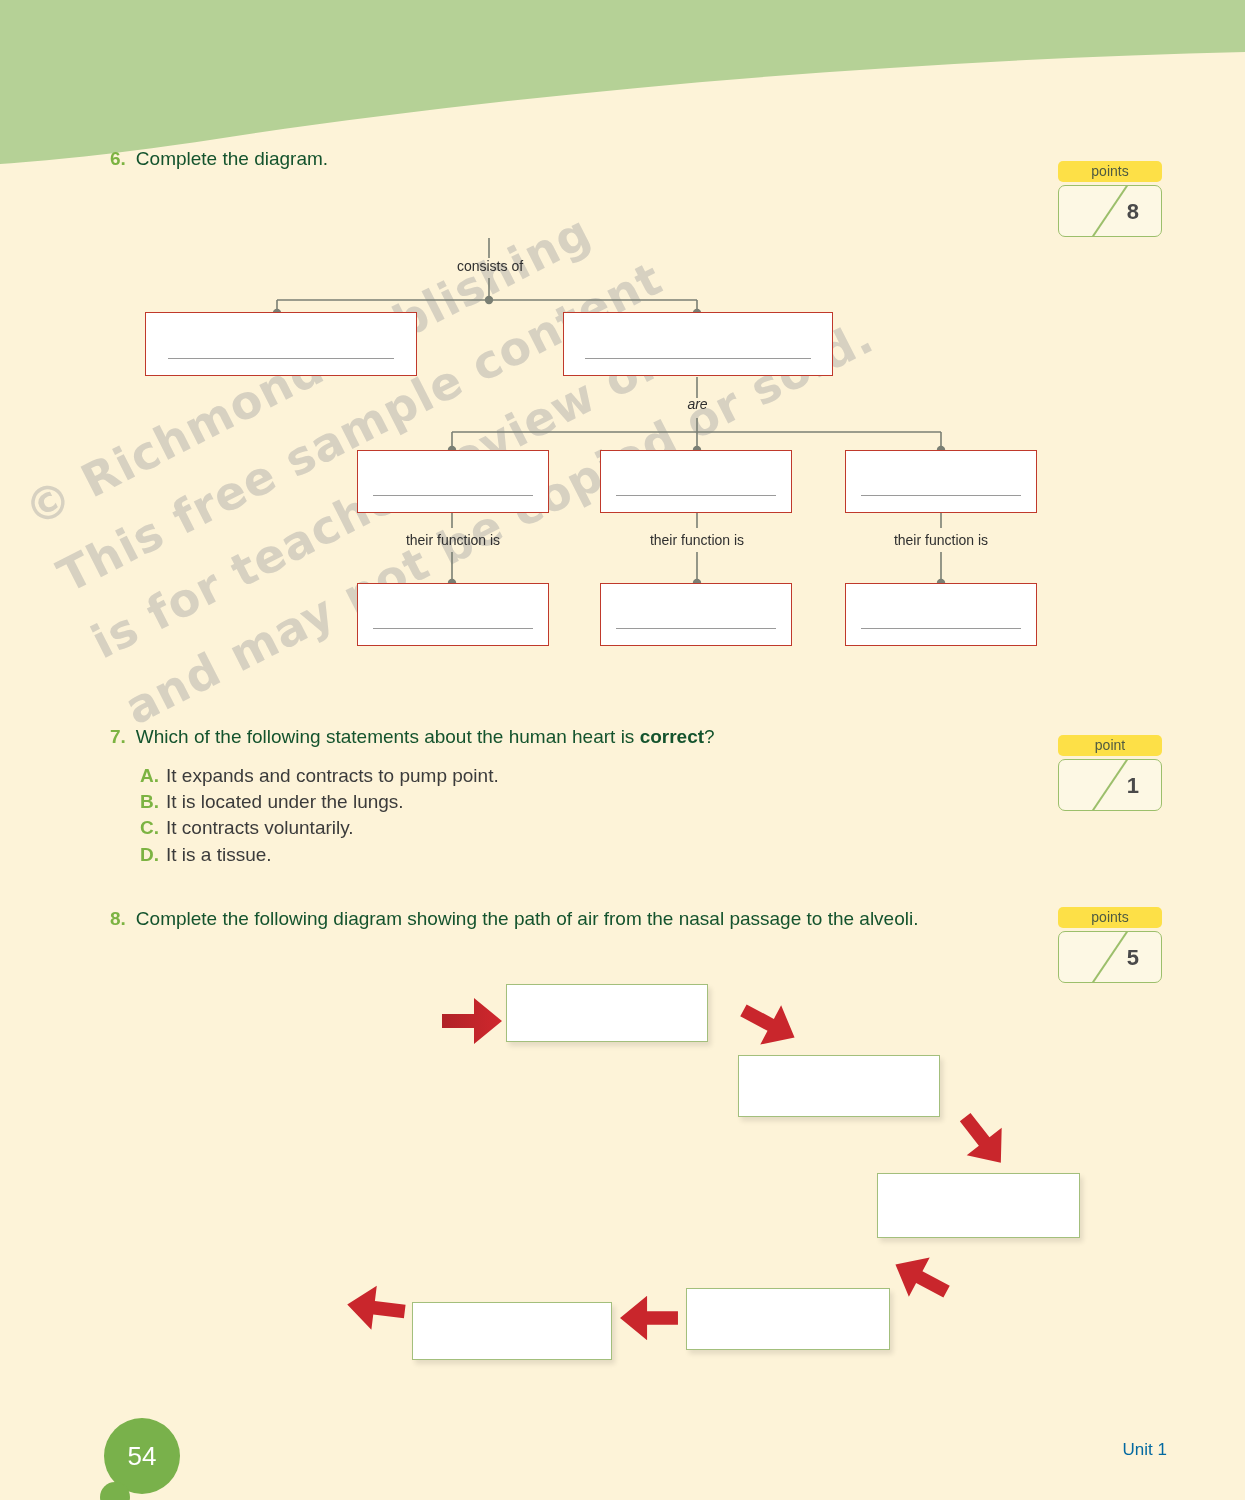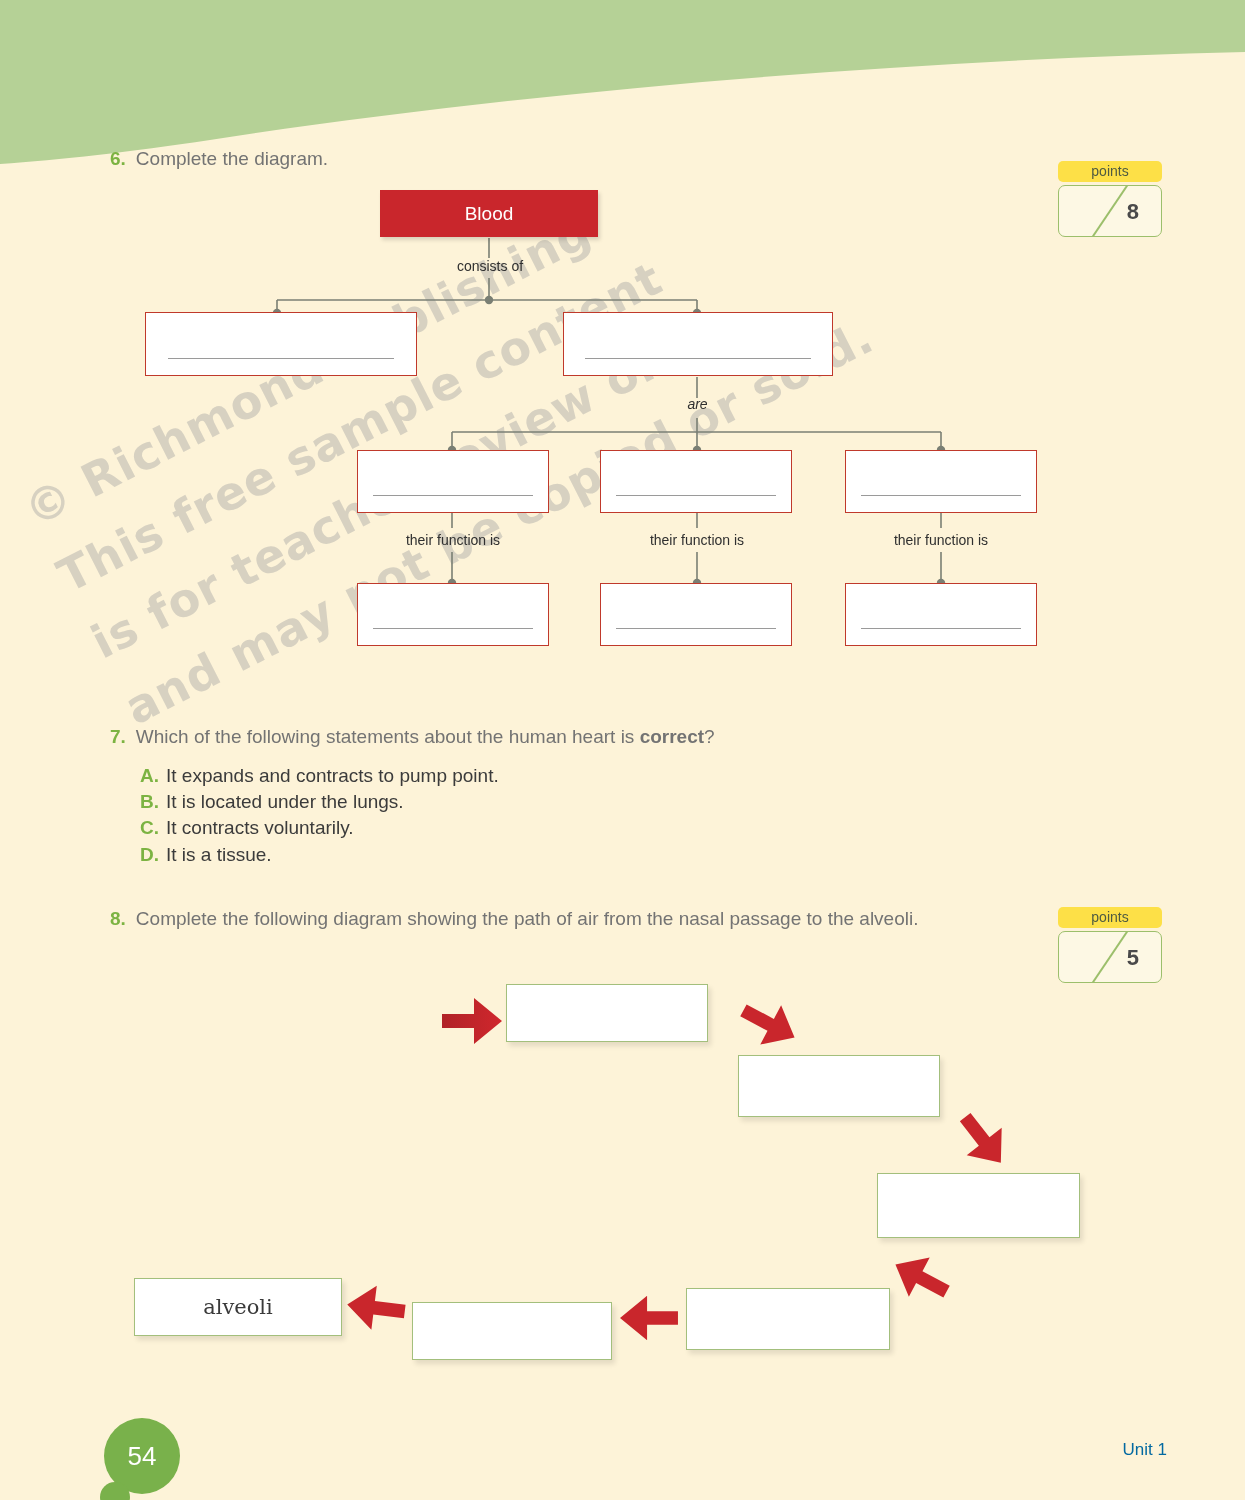--- a/index.html
+++ b/index.html
@@ -45,21 +45,21 @@
   .watermark div { margin-bottom: 6px; }
 
   
   .qnum {
     color: #7cb342;
     font-weight: bold;
     font-size: 19px;
   }
   .qtext {
     font-size: 19px;
-    color: #737373;
+    color: #14532d;
   }
   .qtext b { font-weight: bold; }
 
   .q-row { position: absolute; display: flex; gap: 10px; align-items: baseline; }
 
   
   .points-badge { position: absolute; width: 104px; }
   .points-badge .cap {
     height: 21px;
     background: #fde047;
@@ -241,23 +241,20 @@
         <circle cx="697" cy="313" r="4.2"></circle>
         <circle cx="452" cy="450" r="4.2"></circle>
         <circle cx="697" cy="450" r="4.2"></circle>
         <circle cx="941" cy="450" r="4.2"></circle>
         <circle cx="452" cy="583" r="4.2"></circle>
         <circle cx="697" cy="583" r="4.2"></circle>
         <circle cx="941" cy="583" r="4.2"></circle>
       </g>
     </svg>
 
-    <div class="blood-box">
-      <span>Blood</span>
-    </div>
 
     <div class="conn-label" style="left:440px; top:258px; width:100px;">consists of</div>
 
     <div class="ans-box" style="left:145px; top:312px; width:272px; height:64px;">
       <div class="rule"></div>
     </div>
     <div class="ans-box" style="left:563px; top:312px; width:270px; height:64px;">
       <div class="rule"></div>
     </div>
 
@@ -286,20 +283,27 @@
     <div class="ans-box" style="left:845px; top:583px; width:192px; height:63px;">
       <div class="rule"></div>
     </div>
   </div>
 
   <div class="q-row" style="left:110px; top:726px;">
     <span class="qnum">7.</span>
     <span class="qtext"><span>Which of the following statements about the human heart is </span><b>correct</b><span>?</span></span>
   </div>
 
+  <div class="points-badge" style="left:1058px; top:735px;">
+    <div class="cap">point</div>
+    <div class="boxw">
+      <div class="slash"></div>
+      <div class="val">1</div>
+    </div>
+  </div>
 
   <div class="opts">
     <div class="opt">
       <span class="ltr">A.</span>
       <span>It expands and contracts to pump point.</span>
     </div>
     <div class="opt">
       <span class="ltr">B.</span>
       <span>It is located under the lungs.</span>
     </div>
@@ -384,23 +388,20 @@
     <div class="flow-box" style="left:412px; top:1302px; width:200px; height:58px;">
       <span></span>
     </div>
 
     <div class="arrow" style="left:345px; top:1280px;">
       <svg width="62" height="56" viewBox="0 0 64 58">
         <path d="M2,22 L34,22 L34,6 L62,29 L34,52 L34,36 L2,36 Z" fill="#c9262c" transform="rotate(187 32 29)"></path>
       </svg>
     </div>
 
-    <div class="flow-box" style="left:134px; top:1278px; width:208px; height:58px;">
-      <span>alveoli</span>
-    </div>
   </div>
 
   <div class="page-circle">
     <span>54</span>
   </div>
   <div class="page-circle-small"></div>
   <div class="unit-label">Unit 1</div>
 
 </div>
 

